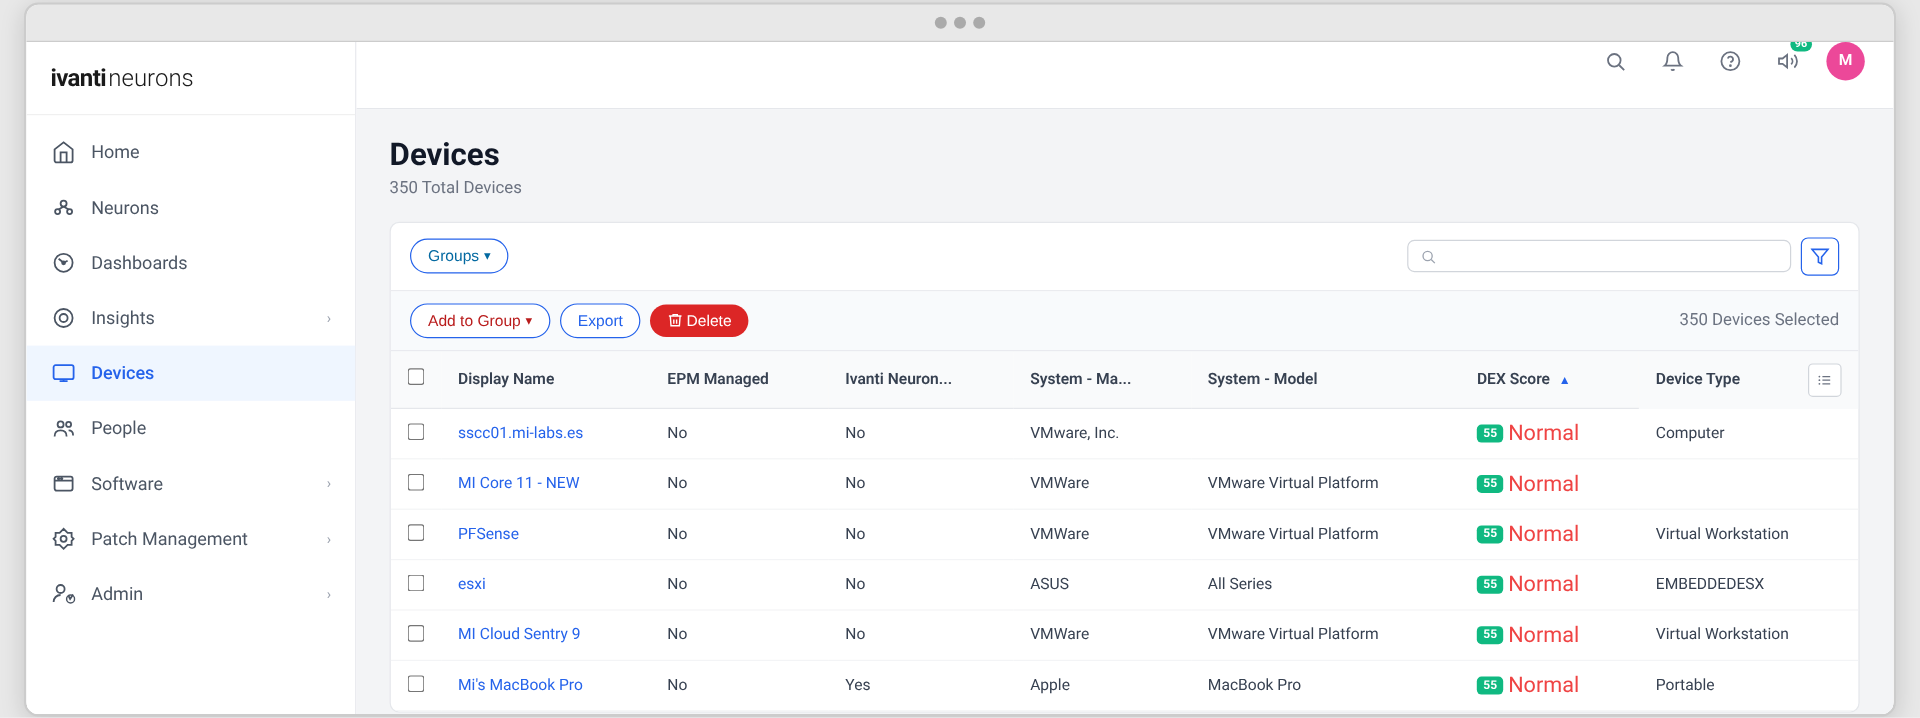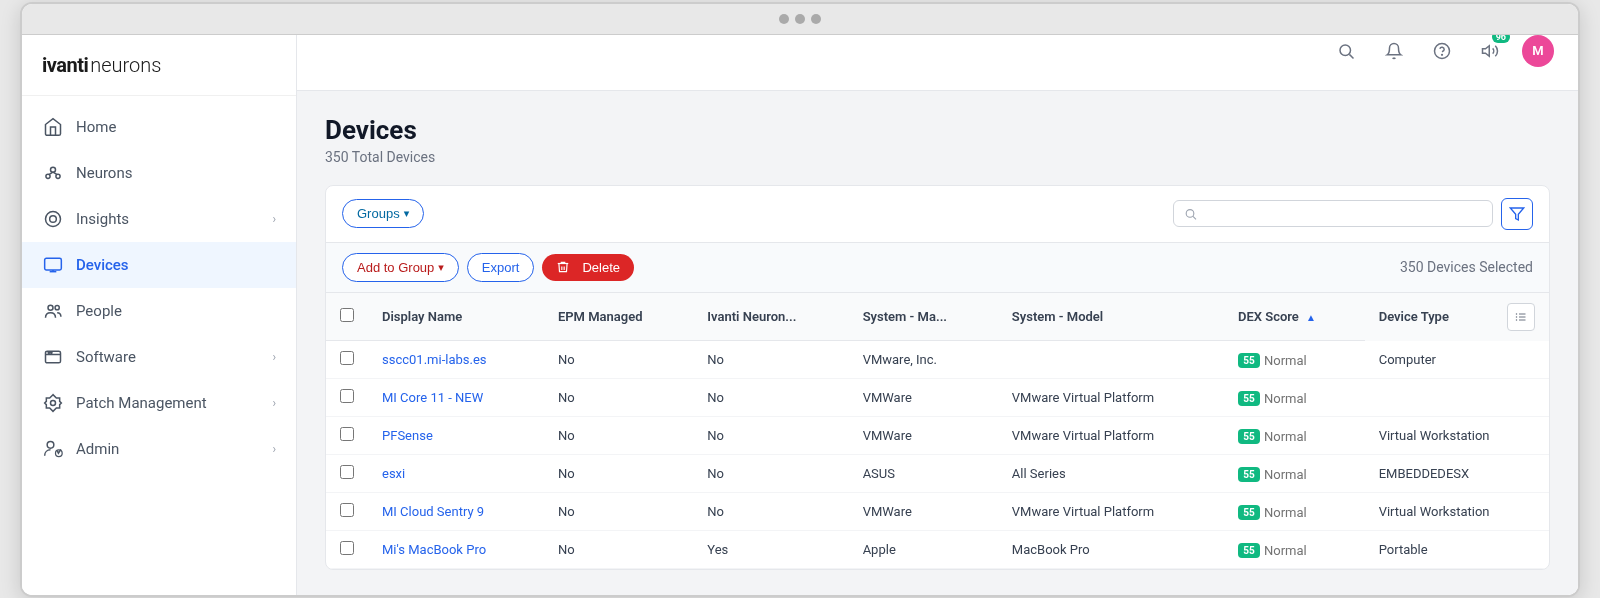--- a/index.html
+++ b/index.html
@@ -304,21 +304,21 @@
     .btn-delete {
       background: #dc2626;
       color: #fff;
       border: none;
       border-radius: 20px;
       padding: 6px 14px;
       font-size: 13px;
       cursor: pointer;
       display: flex;
       align-items: center;
-      gap: 12px;
+      gap: 2px;
       font-weight: 500;
     }
 
     .selection-count {
       font-size: 14px;
       color: #6b7280;
     }
 
     
     .data-table {
@@ -363,22 +363,22 @@
       color: #fff;
       font-size: 10px;
       font-weight: 700;
       border-radius: 4px;
       padding: 2px 5px;
       min-width: 22px;
       text-align: center;
     }
 
     .dex-label {
-      color: #737373;
-      font-size: 13px;
+      color: #ef4444;
+      font-size: 18px;
     }
 
     .sort-icon {
       display: inline-block;
       margin-left: 4px;
       color: #2563eb;
       font-size: 10px;
     }
 
     .checkbox-col { width: 40px; }
@@ -453,20 +453,31 @@
               <circle cx="12" cy="8" r="3"></circle>
               <circle cx="6" cy="16" r="2.5"></circle>
               <circle cx="18" cy="16" r="2.5"></circle>
               <line x1="12" y1="11" x2="7" y2="14"></line>
               <line x1="12" y1="11" x2="17" y2="14"></line>
             </svg>
           </span>
           <span class="nav-label">Neurons</span>
         </div>
 
+        <div class="nav-item">
+          <span class="nav-icon">
+            <svg class="icon-svg" viewBox="0 0 24 24" fill="none" stroke="currentColor" stroke-width="1.8">
+              <circle cx="12" cy="12" r="9"></circle>
+              <path d="M12 12 L7 8"></path>
+              <circle cx="12" cy="12" r="1.5" fill="currentColor"></circle>
+              <path d="M12 12 L16 10"></path>
+            </svg>
+          </span>
+          <span class="nav-label">Dashboards</span>
+        </div>
 
         <div class="nav-item">
           <span class="nav-icon">
             <svg class="icon-svg" viewBox="0 0 24 24" fill="none" stroke="currentColor" stroke-width="1.8">
               <circle cx="12" cy="12" r="9"></circle>
               <circle cx="12" cy="12" r="4"></circle>
             </svg>
           </span>
           <span class="nav-label">Insights</span>
           <span class="nav-chevron">›</span>

